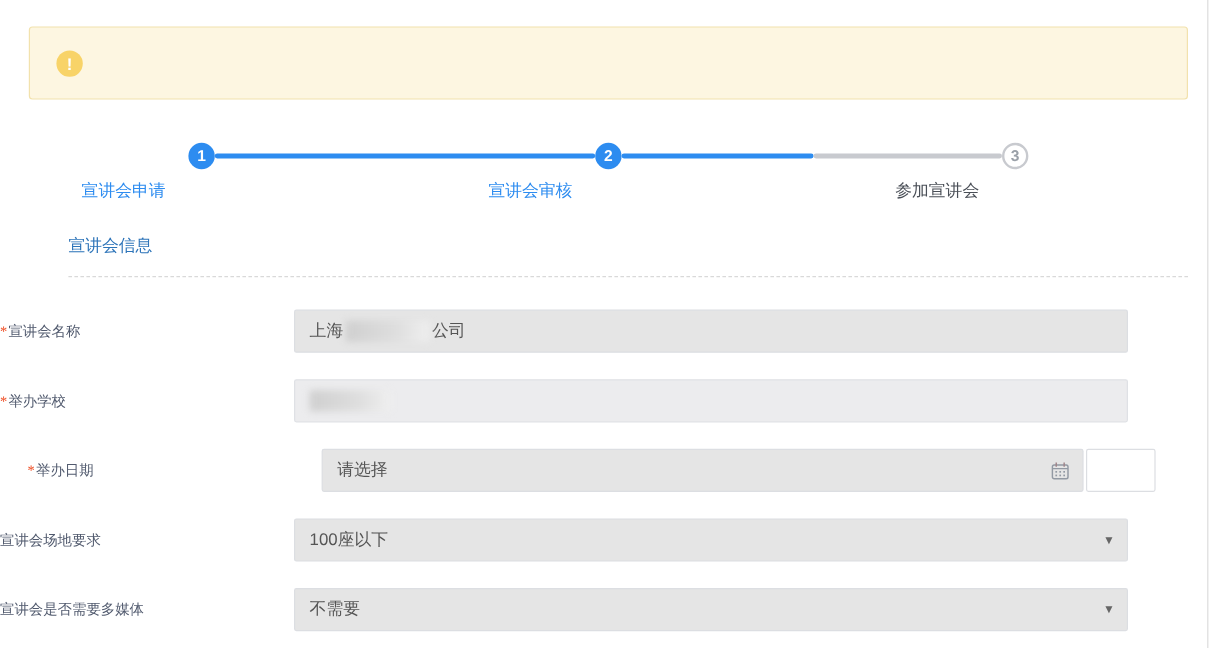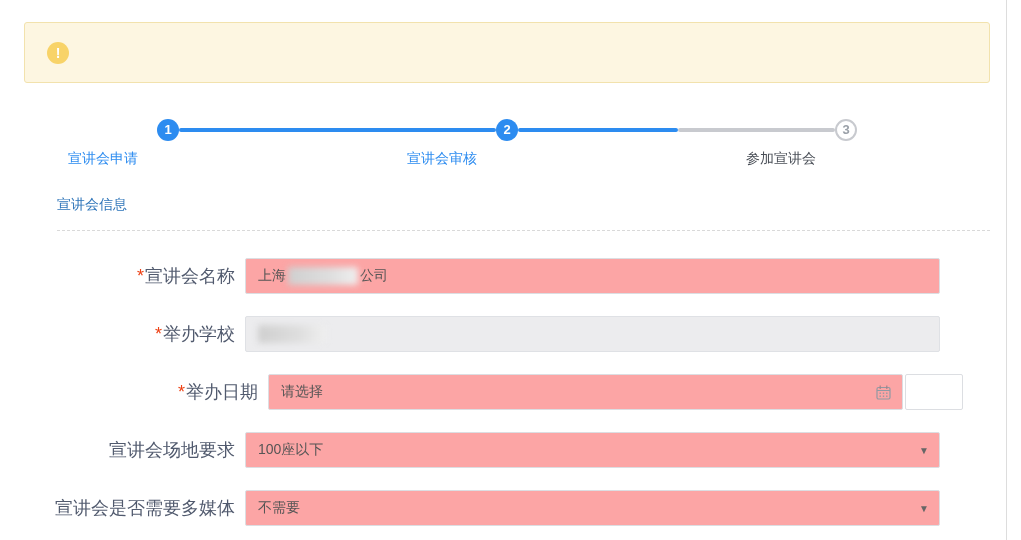--- a/index.html
+++ b/index.html
@@ -32,23 +32,23 @@
   .label-blue { color:#2d8cf0; }
   .label-dark { color:#4a4f57; }
 
   
   .section-title { position:absolute; left:57px; top:196px; font-size:14px; color:#2d74b9; }
   .section-divider { position:absolute; left:57px; top:230px; width:933px; height:0;
     border-top:1px dashed #d9d9d9; }
 
   
   .field-label { position:absolute; left:0; width:235px; height:36px; line-height:36px;
-    text-align:right; font-size:18px; color:#515a6e; }
+    text-align:left; font-size:12px; color:#515a6e;font-family:Liberation Serif, serif; }
   .req { color:#ed4014; margin-right:1px; }
-  .ctrl { position:absolute; left:245px; height:36px; background:#fca5a5;
+  .ctrl { position:absolute; left:245px; height:36px; background:#e5e5e5;
     border:1px solid #dcdee2; border-radius:2px; font-size:14px; color:#555;
     display:flex; align-items:center; padding:0 12px; }
   .w-full { width:695px; }
   .ctrl-disabled { background:#ececee; border-color:#dfe1e5; }
   .redact { height:18px; background:linear-gradient(90deg,#cfcfcf,#dedede 60%,#efefef);
     border-radius:2px; filter:blur(3px); }
   .redact-name { width:70px; margin:0 2px; }
   .redact-school { width:68px; }
   .cal-icon { position:absolute; right:10px; top:9px; }
   .addon-box { position:absolute; left:882px; width:58px; height:36px;

